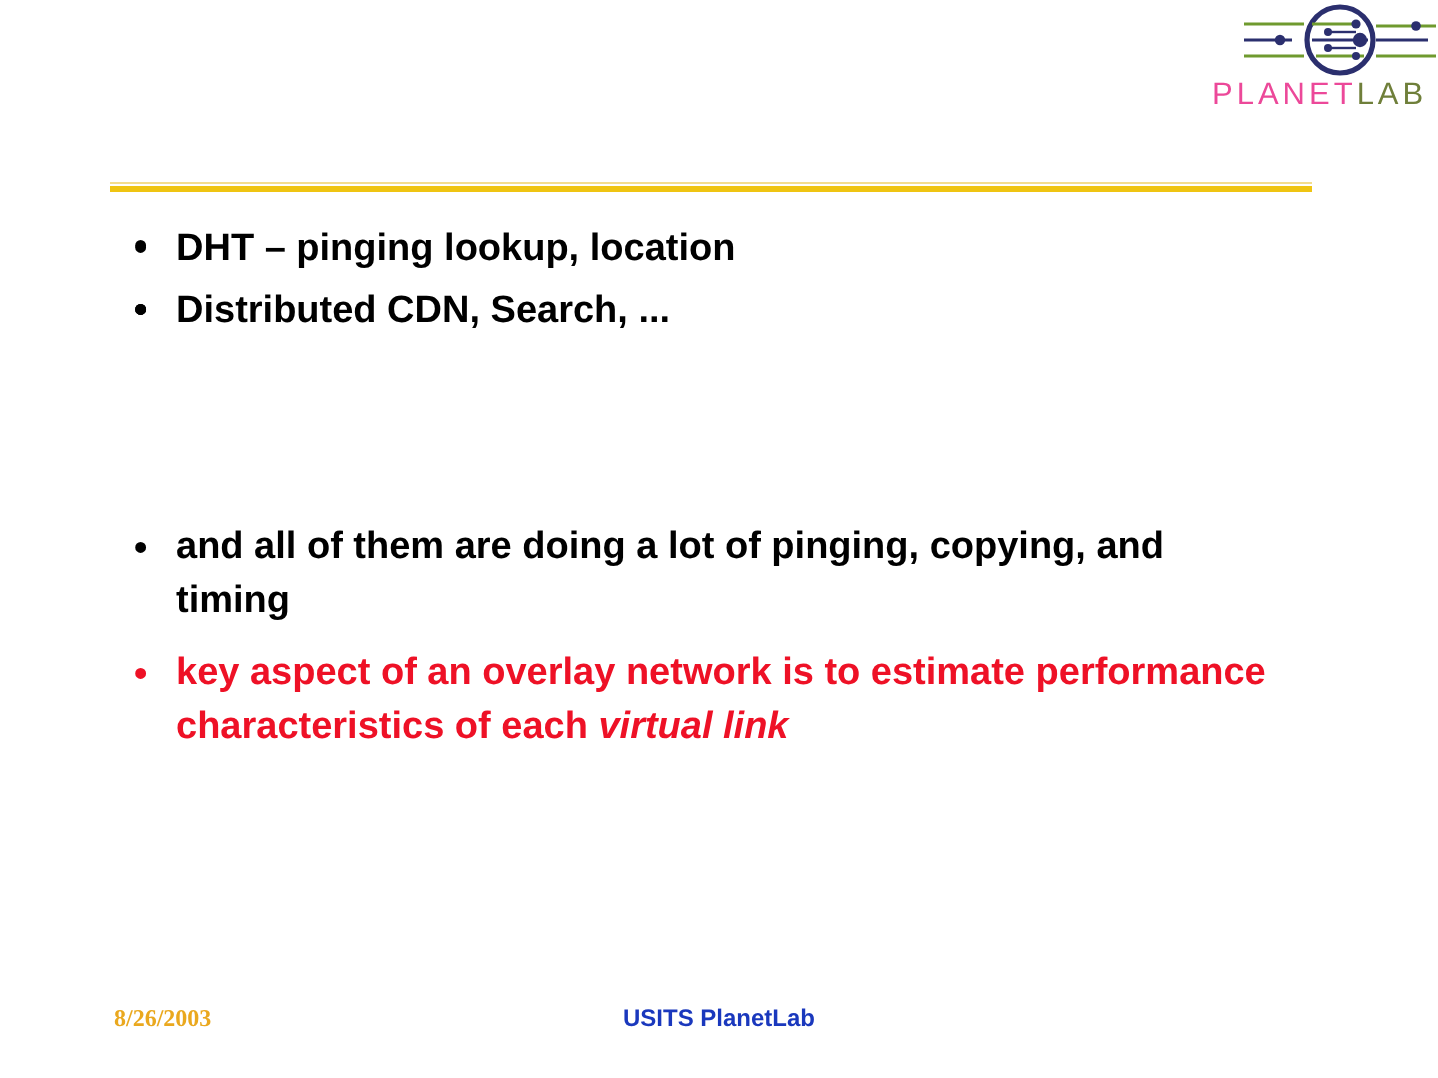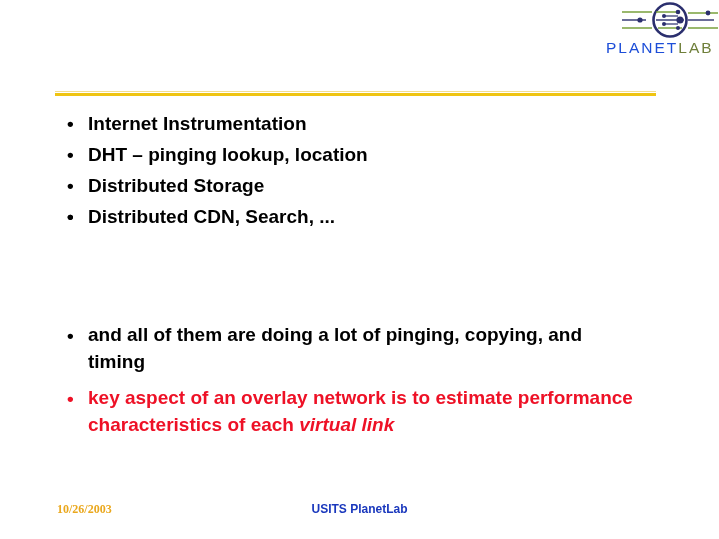--- a/index.html
+++ b/index.html
@@ -44,21 +44,21 @@
     left: 2px;
     top: 36px;
     width: 124px;
     height: 20px;
     font-size: 15.5px;
     letter-spacing: 2.0px;
     font-weight: 400;
     white-space: nowrap;
     line-height: 20px;
   }
-  .logo-word .pl-planet { color: #1d4ed8; }
+  .logo-word .pl-planet { color: #ec4899; }
   .logo-word .pl-lab { color: #6f7f3a; text-align: right; }
 
   
   .title {
     position: absolute;
     left: 54px;
     top: 43px;
     font-size: 36px;
     font-weight: bold;
     color: #1a38bd;
@@ -191,31 +191,29 @@
 
   <div class="divider">
     <div class="line-thin"></div>
     <div class="line-thick"></div>
   </div>
 
   <div class="bullets">
 
     <div class="bullet">
       <span class="dot">•</span>
-      <span>Internet Instrumentation</span>
     </div>
 
     <div class="bullet">
       <span class="dot">•</span>
       <span>DHT – pinging lookup, location</span>
     </div>
 
     <div class="bullet">
       <span class="dot">•</span>
-      <span>Distributed Storage</span>
     </div>
 
     <div class="bullet">
       <span class="dot">•</span>
     </div>
 
     <div class="bullet">
       <span class="dot">•</span>
       <span>Distributed CDN, Search, ...</span>
     </div>
@@ -227,18 +225,18 @@
       <span>and all of them are doing a lot of pinging, copying, and timing</span>
     </div>
 
     <div class="bullet wrap red" style="width:580px; margin-top:9px;">
       <span class="dot">•</span>
       <span>key aspect of an overlay network is to estimate performance characteristics of each </span><span class="ital">virtual link</span>
     </div>
 
   </div>
 
-  <div class="footer-date">10/26/2003</div>
+  <div class="footer-date">8/26/2003</div>
   <div class="footer-center">
     <span>USITS PlanetLab</span>
   </div>
 
 </div>
 
 </body></html>

